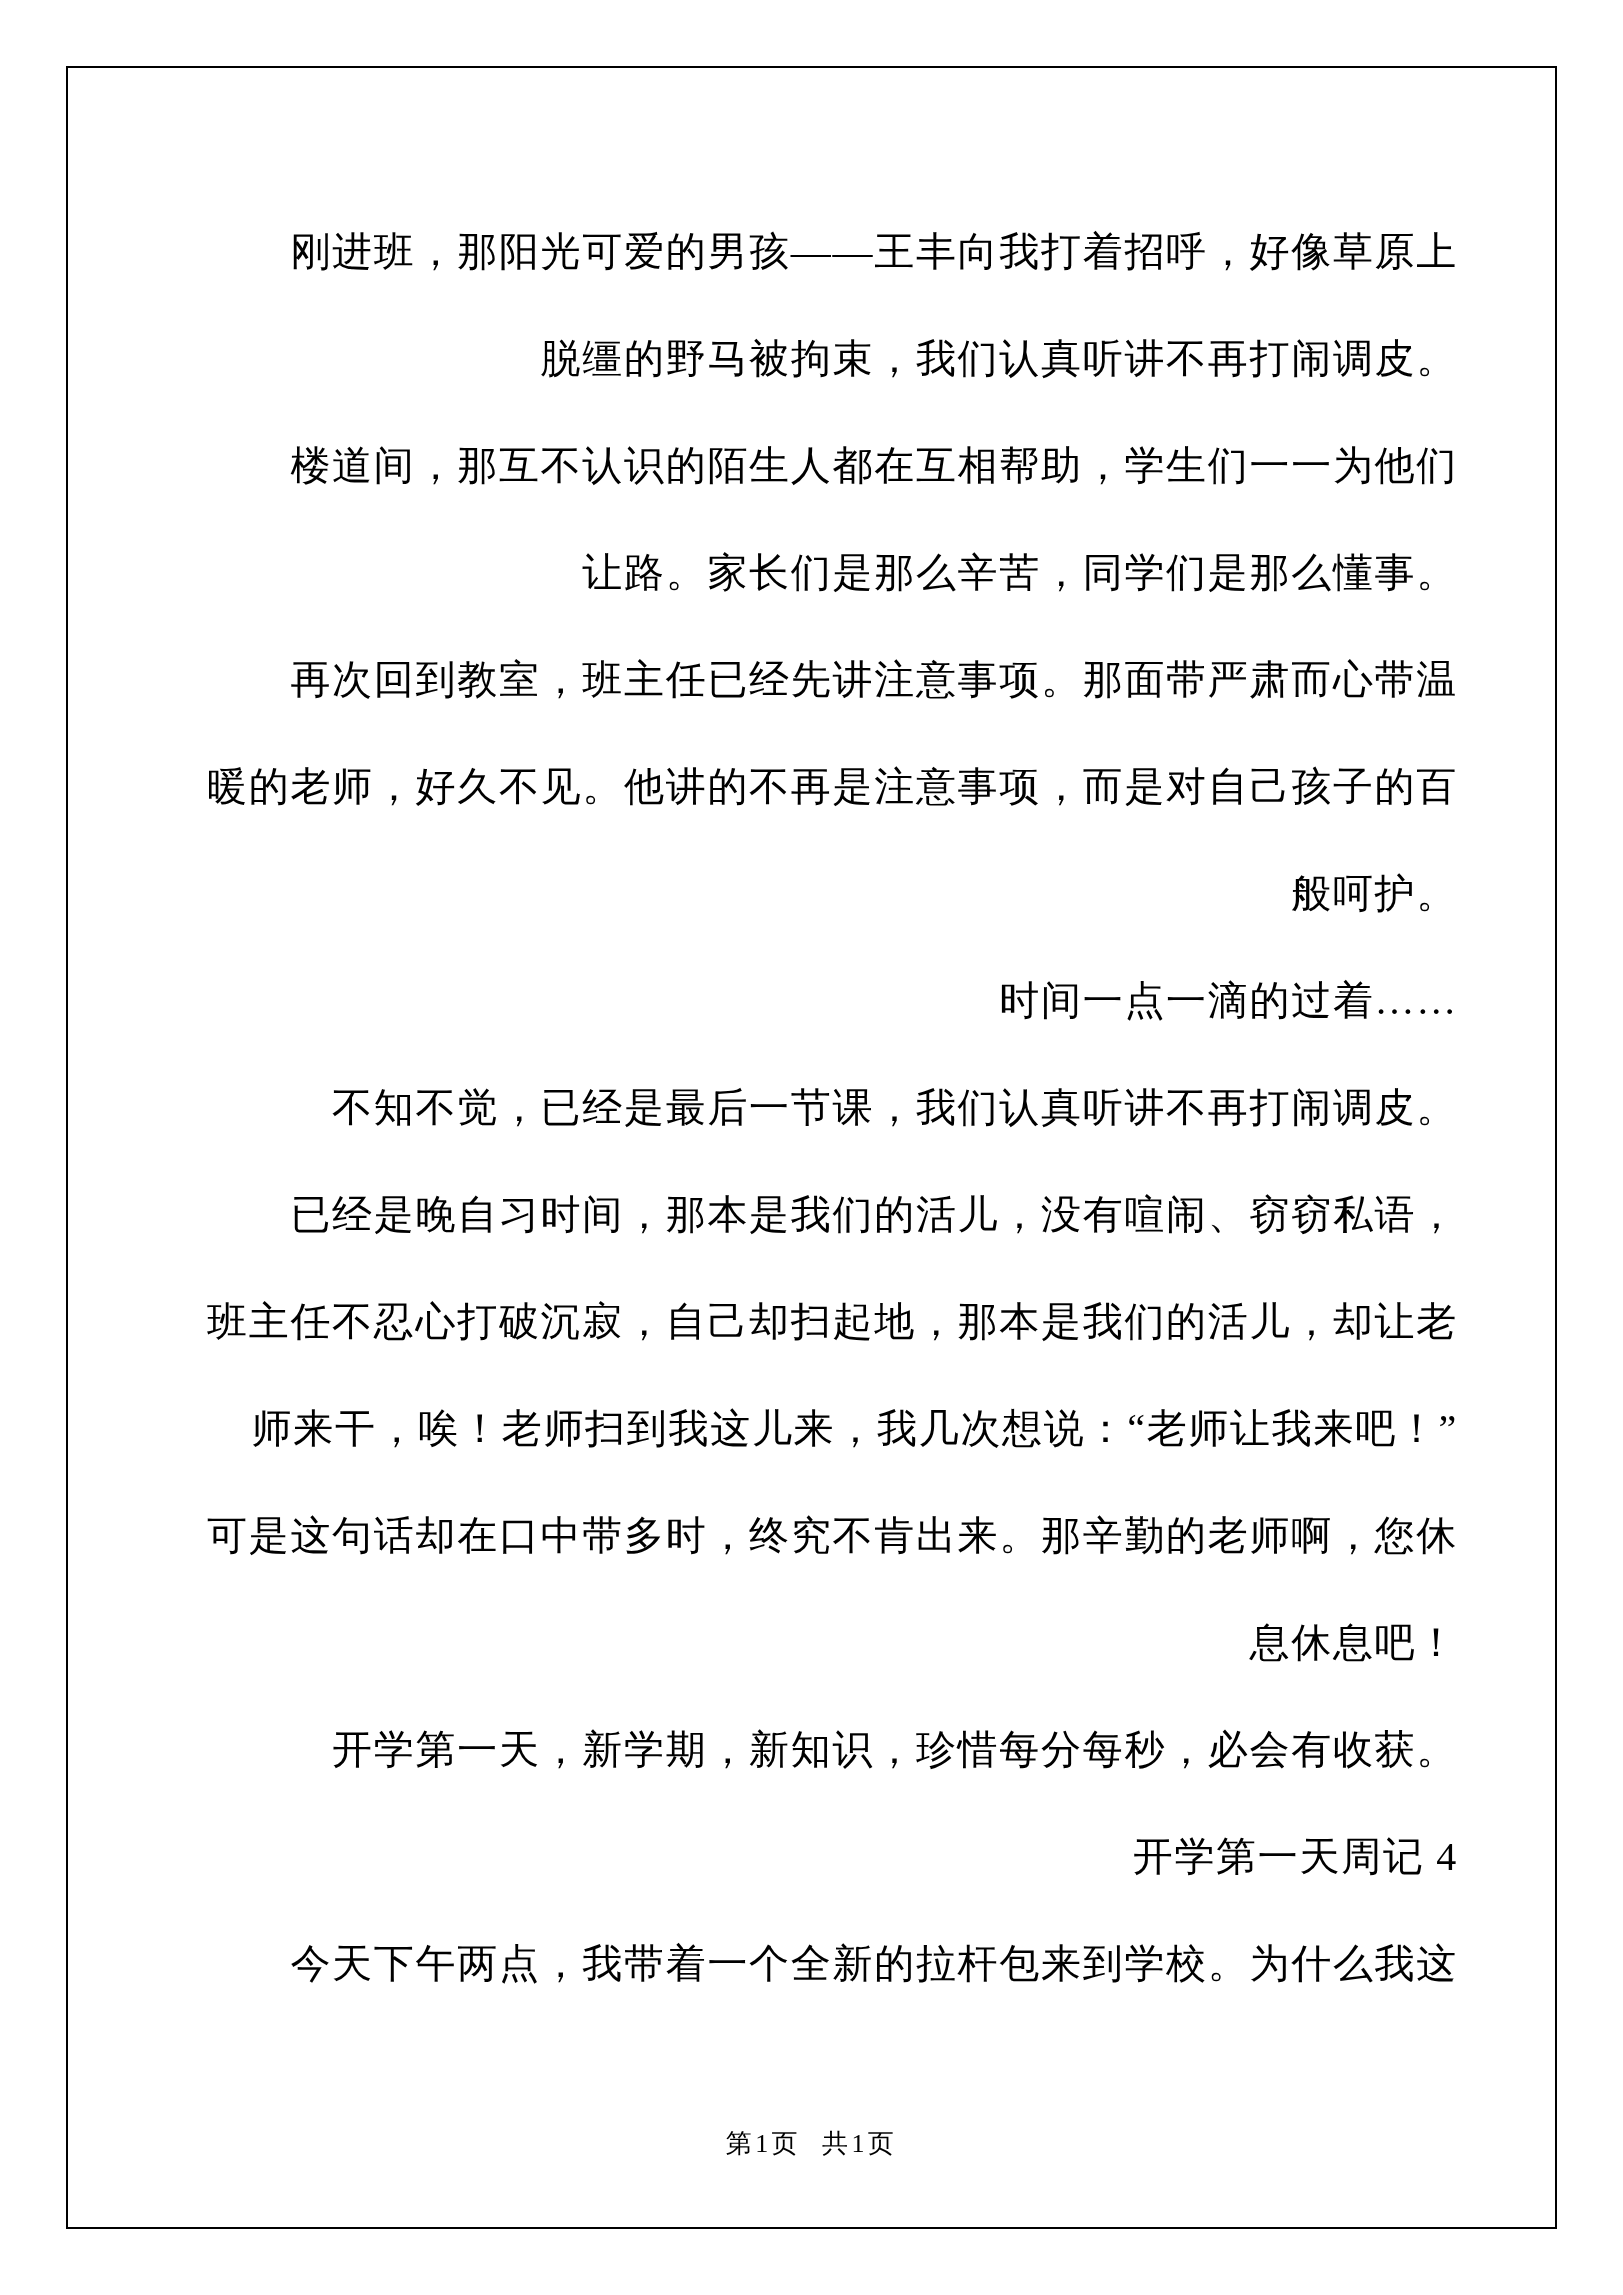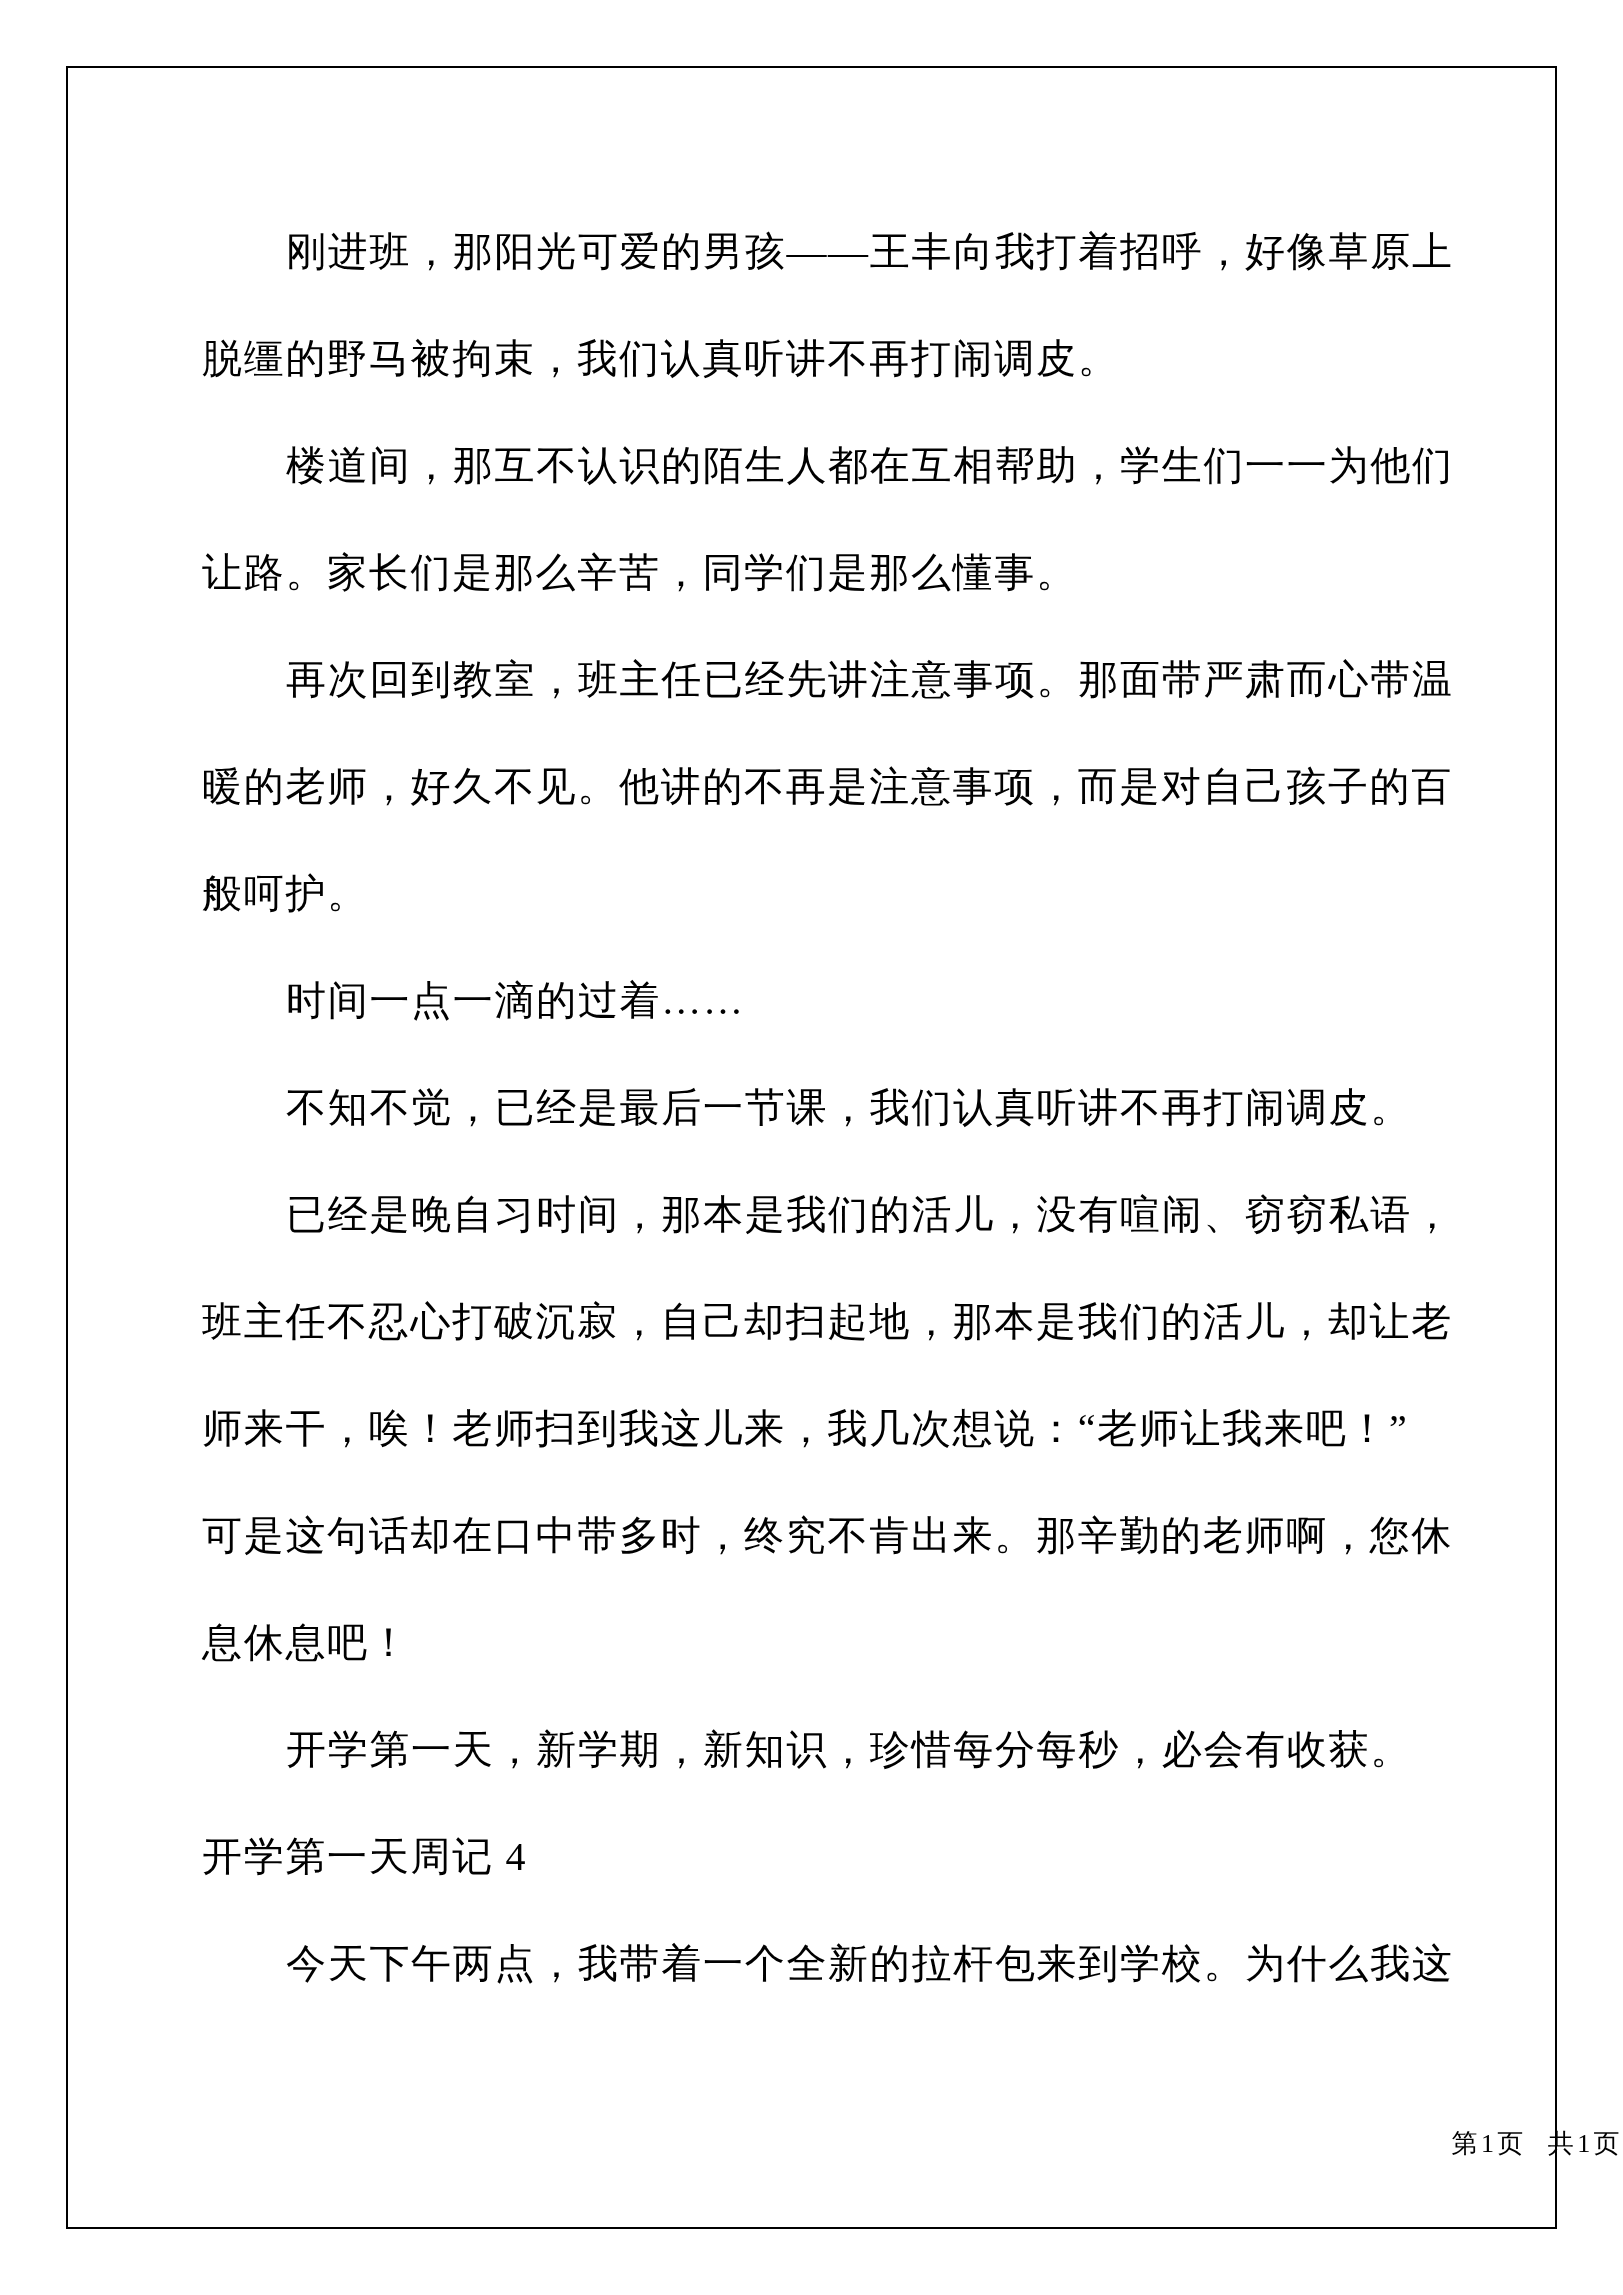--- a/index.html
+++ b/index.html
@@ -32,30 +32,31 @@
     top: 198px;
     width: 1256px;
   }
   .doc-body .line {
     height: 107px;
     line-height: 107px;
     font-size: 40px;
     letter-spacing: 1.7px;
     white-space: nowrap;
     color: #000000;
+    text-align: right;
   }
   .doc-body .line.indent {
     padding-left: 84px;
   }
   .footer {
     position: absolute;
     left: 0;
     top: 2121px;
     width: 1623px;
-    text-align: right;
+    text-align: center;
     font-size: 26px;
     letter-spacing: 3.4px;
     word-spacing: 11.2px;
     line-height: 45px;
     color: #000000;
   }
 </style>
 </head>
 <body>
 

